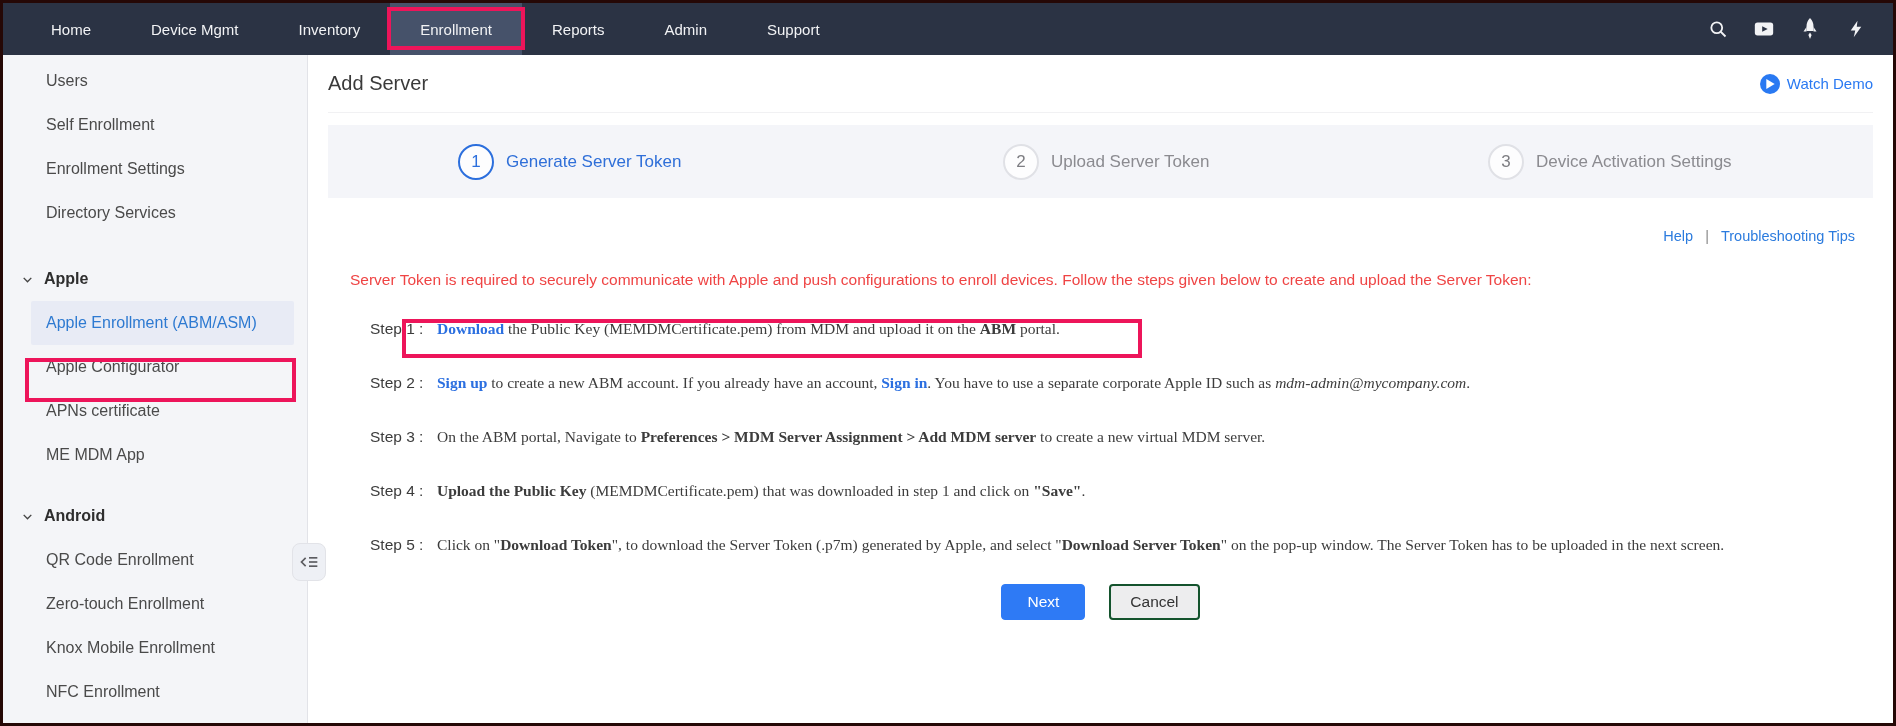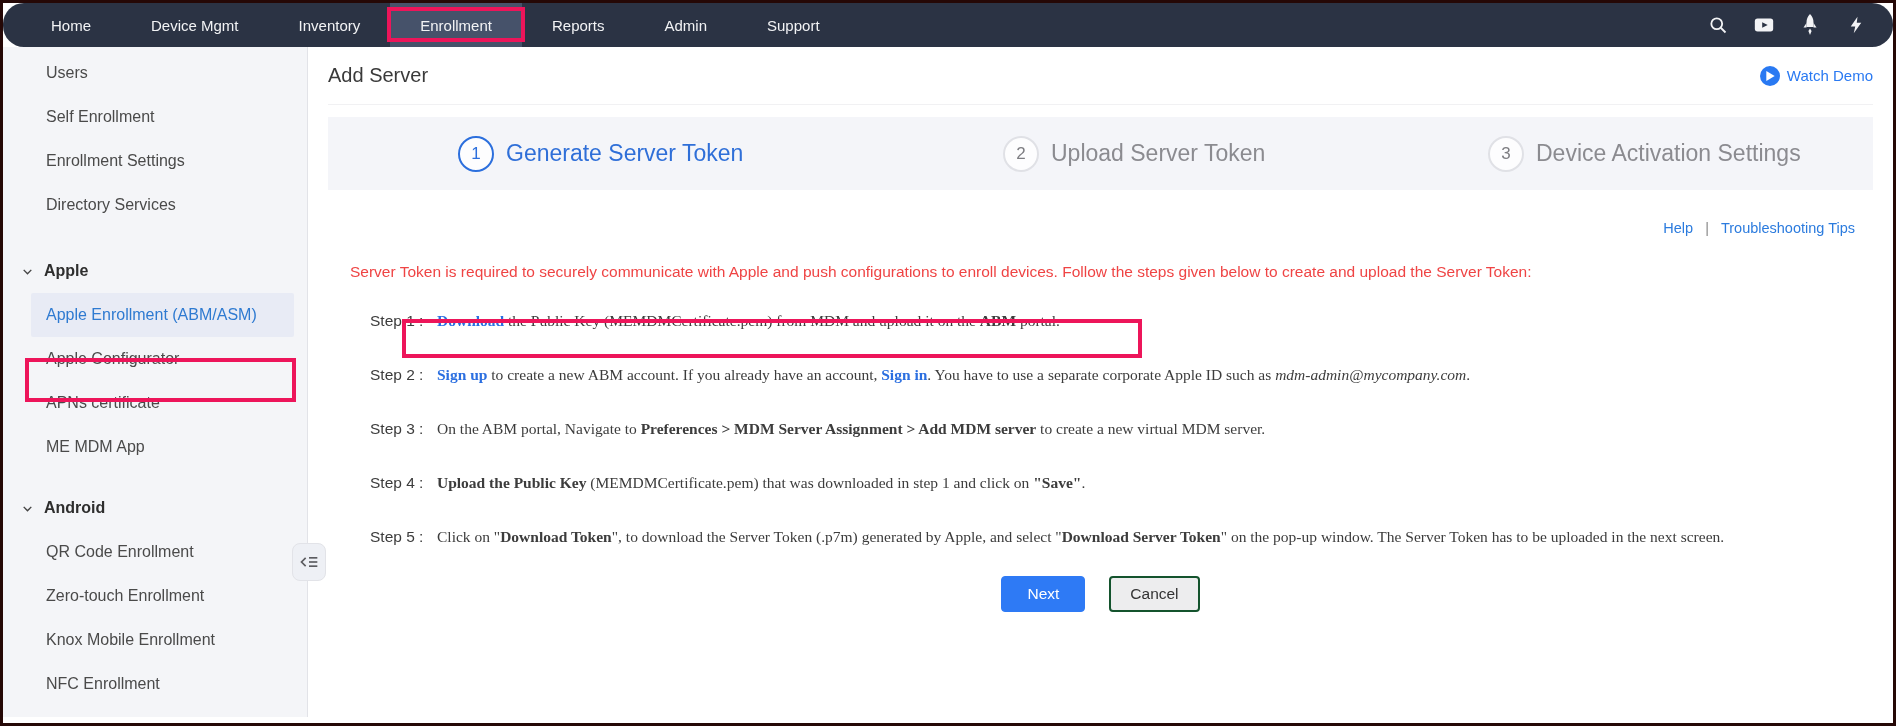--- a/index.html
+++ b/index.html
@@ -6,22 +6,22 @@
   html,body { background:#e9e9e9; }
   body { font-family:"Liberation Sans", sans-serif; }
 
   .screen {
     position:relative; width:1896px; height:726px;
     background:#ffffff; border:3px solid #250806; overflow:hidden;
   }
 
   
   .topnav {
-    height:44px; background:#2b3344; display:flex;
-    align-items:stretch; justify-content:space-between;border-radius:21px;
+    height:52px; background:#2b3344; display:flex;
+    align-items:stretch; justify-content:space-between;
   }
   .nav-items { display:flex; align-items:stretch; padding-left:18px; }
   .nav-item {
     display:flex; align-items:center; padding:0 30px;
     color:#f2f3f5; font-size:15px; cursor:pointer; white-space:nowrap;
   }
   .nav-item.active { background:#46526a; position:relative; }
   .nav-item.active::after {
     content:""; position:absolute; inset:4px -3px 5px -3px;
     border:4px solid #ed155a; pointer-events:none;
@@ -73,21 +73,21 @@
 
   .stepper { margin-top:12px; height:73px; background:#f4f5f9; position:relative; }
   .step { position:absolute; top:0; height:73px; display:flex; align-items:center; gap:12px; }
   .step-1 { left:130px; } .step-2 { left:675px; } .step-3 { left:1160px; }
   .step-circle {
     width:36px; height:36px; border-radius:50%; background:#fdfdfe;
     display:flex; align-items:center; justify-content:center; font-size:17px;
   }
   .step.active .step-circle { border:2px solid #2c6fdd; color:#2c6fdd; }
   .step.inactive .step-circle { border:2px solid #e0e1e6; color:#7d7d82; }
-  .step-label { font-size:23px; }
+  .step-label { font-size:17px; }
   .step.active .step-label { color:#2f6fd8; }
   .step.inactive .step-label { color:#8b8b90; }
 
   .help-row { margin-top:30px; display:flex; justify-content:flex-end; align-items:center;
     gap:12px; font-size:14.5px; padding-right:18px; }
   .help-link { color:#2b7bde; cursor:pointer; }
   .help-sep { color:#8a8a8a; }
 
   .intro { margin-top:26px; margin-left:22px; font-size:15.5px; color:#ef4444; line-height:20px; }
 

